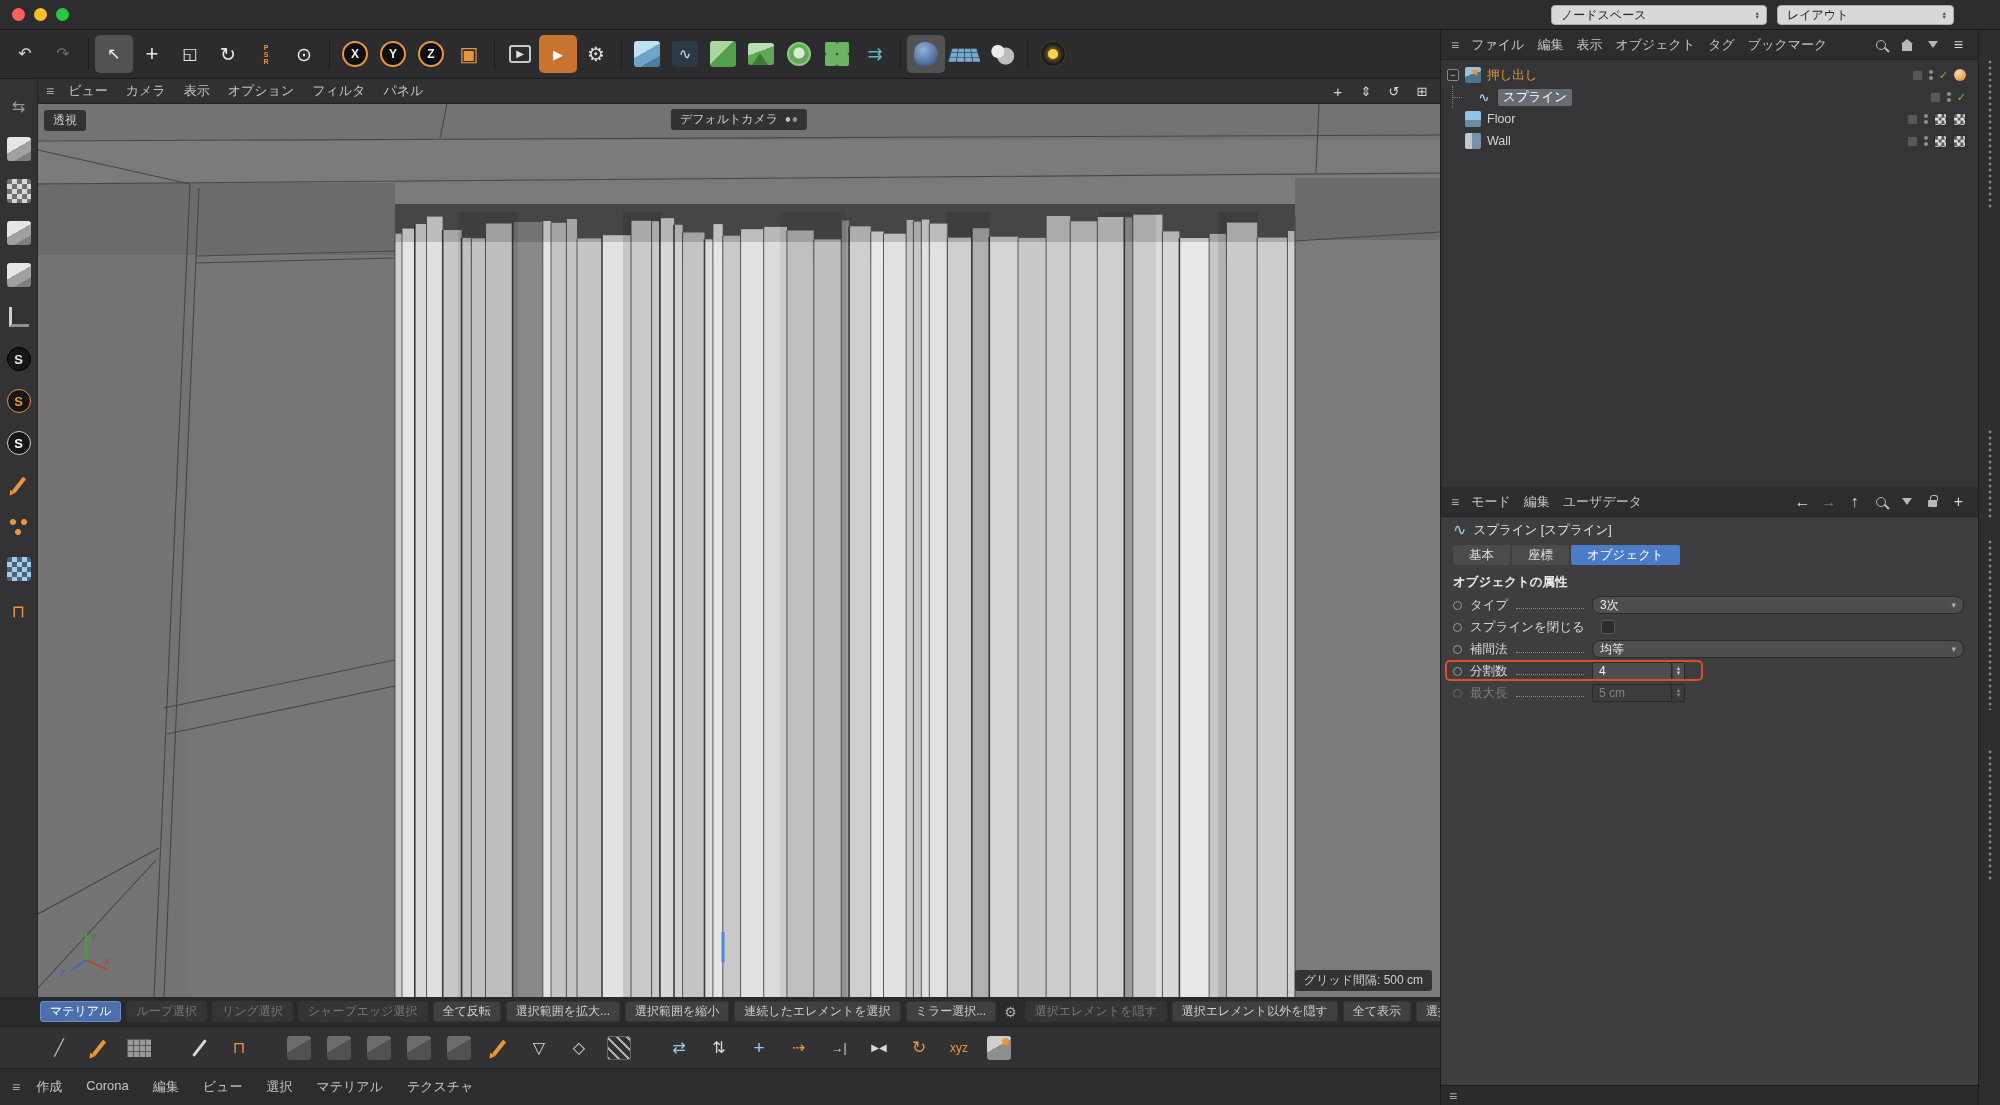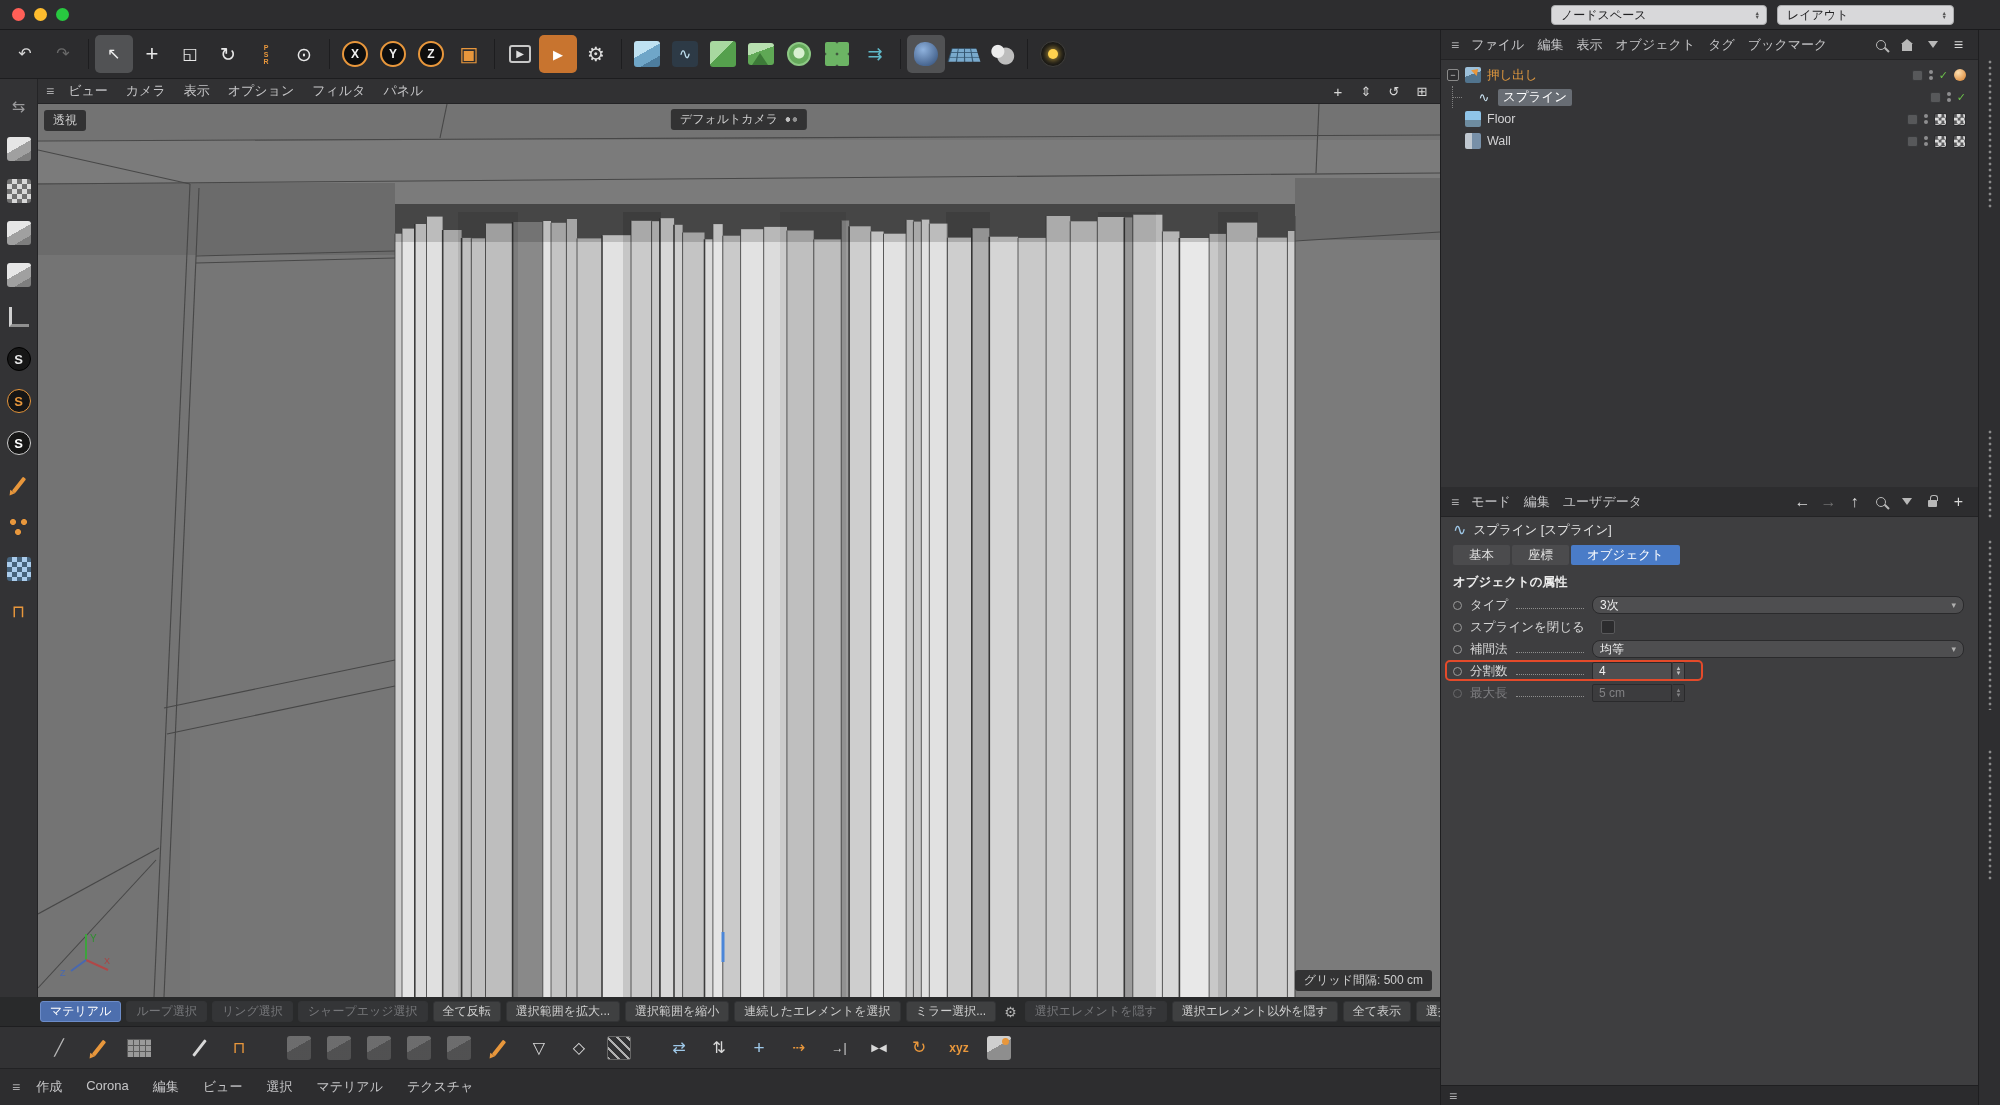--- a/index.html
+++ b/index.html
@@ -48,21 +48,21 @@
   .s-dark{background:#161616;color:#e8e8e8;border:1px solid #000;}
   .s-orange{background:#161616;color:#e8973c;border:1px solid #e8973c;}
   .s-light{background:#161616;color:#fff;border:1px solid #cfcfcf;}
   .pencil-orange{width:4px;height:18px;background:#e8973c;transform:rotate(38deg);border-radius:1px;position:relative;}
   .pencil-orange::after{content:"";position:absolute;bottom:-5px;left:-1.6px;border-left:3.6px solid transparent;border-right:3.6px solid transparent;border-top:5px solid #e8973c;}
   .dots-orange{width:24px;height:24px;background-image:radial-gradient(circle at 6px 7px,#e8973c 2.6px,transparent 3.4px),radial-gradient(circle at 17px 7px,#e8973c 2.6px,transparent 3.4px),radial-gradient(circle at 11px 17px,#e8973c 2.6px,transparent 3.4px);}
   .checker-blue{width:24px;height:24px;background:repeating-conic-gradient(#aaccec 0 25%,#46637c 0 50%) 0 0/10px 10px;border-radius:3px;}
   .grid-gray{width:24px;height:18px;background:#9a9a9a;background-image:linear-gradient(#5a5a5a 1px,transparent 1px),linear-gradient(90deg,#5a5a5a 1px,transparent 1px);background-size:6px 6px;}
   .knife{width:3px;height:20px;background:#d8d8d8;transform:rotate(38deg);border-radius:1px;}
   .hatch-gray{width:24px;height:24px;background:repeating-linear-gradient(45deg,#b0b0b0 0 2px,transparent 2px 7px);border:1px solid #666;border-radius:2px;}
-  .xyz-orange{color:#e8973c;font-weight:700;font-size:12px;}
+  .xyz-orange{color:#e8973c;font-weight:400;font-size:12px;}
   .cube-dot{width:24px;height:24px;border-radius:3px;background:linear-gradient(150deg,#cfcfcf 0 44%,#8e8e8e 44%);position:relative;}
   .cube-dot::after{content:"";position:absolute;right:2px;top:2px;width:7px;height:7px;border-radius:50%;background:#e8973c;}
   .cube-dim{width:24px;height:24px;border-radius:3px;background:linear-gradient(150deg,#9c9c9c 0 44%,#6a6a6a 44%);opacity:.55;}
 
   
   .hicon{background:none;border:none;width:19px;height:19px;display:flex;align-items:center;justify-content:center;padding:0;color:#c0c0c0;font-size:12.5px;flex:none;}
   .i-search{position:relative;width:10px;height:10px;border:1.6px solid #b8b8b8;border-radius:50%;display:inline-block;}
   .i-search::after{content:"";position:absolute;width:6px;height:1.6px;background:#b8b8b8;transform:rotate(45deg);right:-5px;bottom:-2px;}
   .i-funnel{width:0;height:0;border-left:5px solid transparent;border-right:5px solid transparent;border-top:7px solid #b8b8b8;display:inline-block;}
   .i-home{width:10px;height:7px;background:#b8b8b8;position:relative;display:inline-block;margin-top:5px;}

